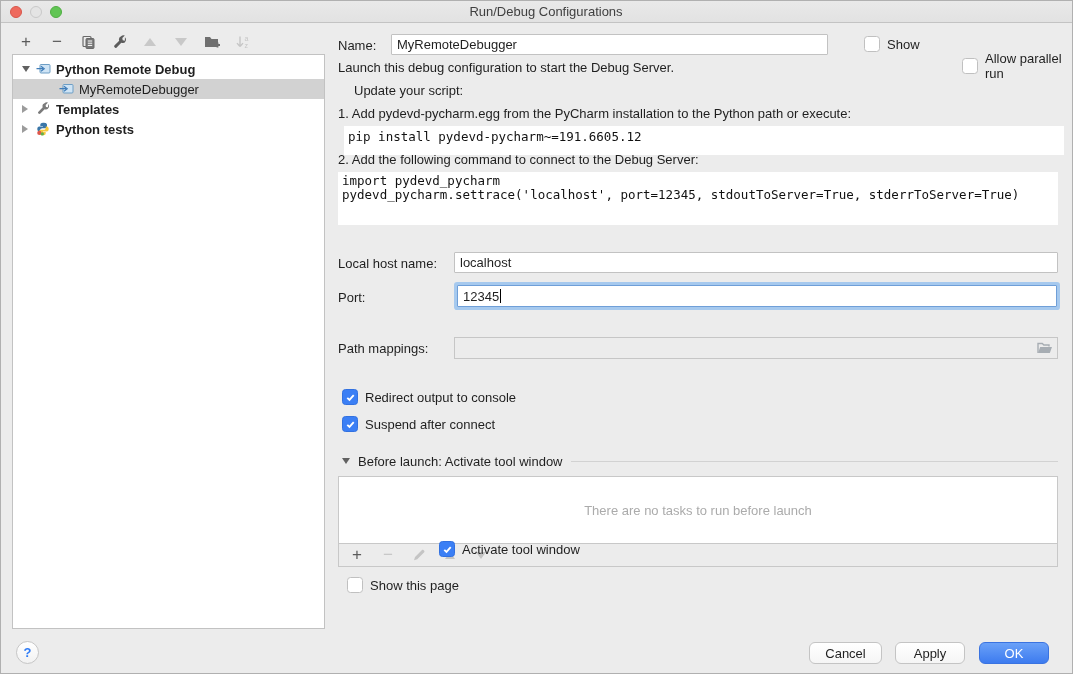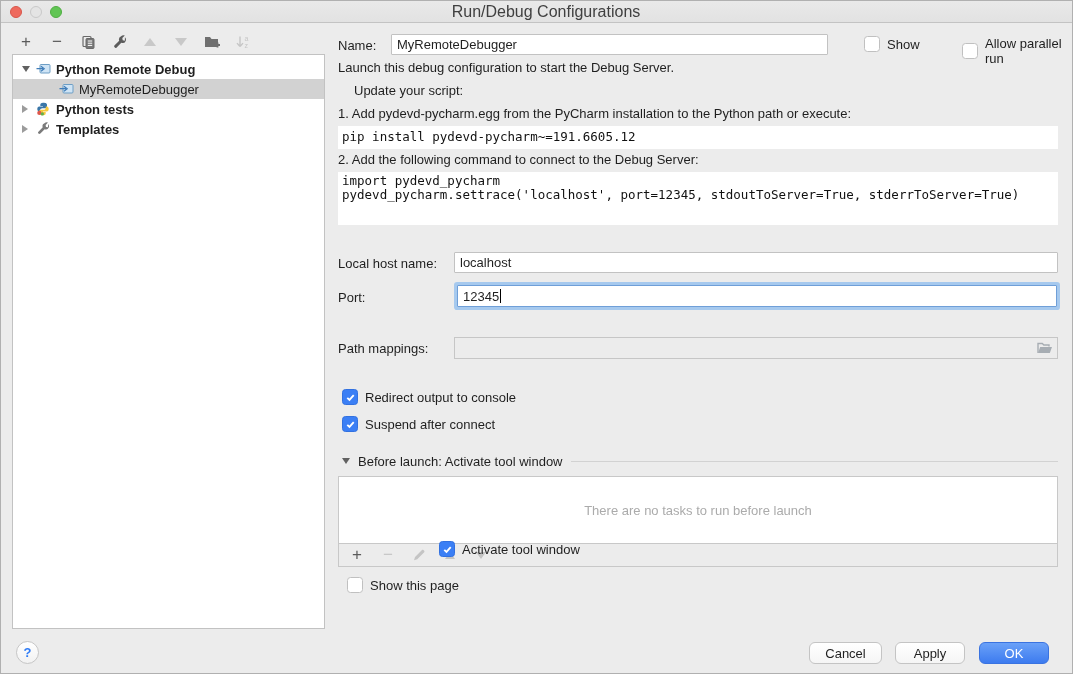--- a/index.html
+++ b/index.html
@@ -11,21 +11,21 @@
     background:#ececec; border:1px solid #b0b0b0;
     font-size:13px; color:#1f1f1f; overflow:hidden;
   }
 
   
   .titlebar{
     position:absolute; left:0; top:0; width:100%; height:22px;
     background:linear-gradient(#e9e9e9,#e2e2e2);
     border-bottom:1px solid #c3c3c3;
     display:flex; align-items:center; justify-content:center;
-    color:#404040; font-size:16px;padding-left:19px;
+    color:#404040; font-size:13px;padding-left:19px;
   }
   .lights{ position:absolute; left:9px; top:5px; display:flex; gap:8px; }
   .light{ width:12px; height:12px; border-radius:50%; }
   .light.red{ background:#ee6a5e; border:1px solid #d8564b; }
   .light.gray{ background:#e4e4e4; border:1px solid #c9c9c9; }
   .light.green{ background:#61c554; border:1px solid #4fae42; }
 
   
   .side-toolbar{
     position:absolute; left:16px; top:31px; height:20px;
@@ -195,67 +195,67 @@
     </div>
 
     <div class="tree-row selected">
       <span class="ticon">
         <svg width="15" height="12" viewBox="0 0 15 12">
           <rect x="4" y="1.5" width="10" height="8.5" rx="1" fill="#cfe4f5" stroke="#6d9ec5"></rect>
           <path d="M0.5 5.7h6.5M5 3.2l3.2 2.5L5 8.2" fill="none" stroke="#3f7cb8" stroke-width="1.2"></path>
         </svg>
       </span>
       <span class="tlabel">MyRemoteDebugger</span>
+    </div>
+
+    <div class="tree-row bold">
+      <span class="exp">
+          <span class="exp-right"></span>
+        </span>
+      <span class="ticon">
+        <svg width="14" height="14" viewBox="0 0 16 16">
+          <path d="M13.8 2.3a3.7 3.7 0 0 1 .8 4 3.7 3.7 0 0 1-4.7 2L5 13.2a1.55 1.55 0 0 1-2.2-2.2l4.9-4.9a3.7 3.7 0 0 1 2-4.7 3.7 3.7 0 0 1 4-.8L11 3.3l.4 2.3 2.3.4z" fill="#7b7b7b"></path>
+        </svg>
+      </span>
+      <span class="tlabel">Templates</span>
     </div>
 
     <div class="tree-row bold">
       <span class="exp">
           <span class="exp-right"></span>
         </span>
       <span class="ticon">
         <svg width="14" height="14" viewBox="0 0 14 14">
           <path d="M7 .8C4.9.8 4.3 1.8 4.3 2.8v1.3H7v.5H3.2C2 4.6 1.3 5.5 1.3 7s.7 2.4 1.9 2.4h1V8C4.2 6.9 5.2 6.2 6.4 6.2h2.8c1 0 1.8-.8 1.8-1.8V2.8c0-1-.6-2-4-2z" fill="#3a76a8"></path>
           <path d="M7 13.2c2.1 0 2.7-1 2.7-2V9.9H7v-.5h3.8c1.2 0 1.9-.9 1.9-2.4s-.7-2.4-1.9-2.4h-1V6c0 1.1-1 1.8-2.2 1.8H4.8c-1 0-1.8.8-1.8 1.8v1.6c0 1 .6 2 4 2z" fill="#f7c83d"></path>
           <circle cx="3.3" cy="10.9" r="2.1" fill="#df564b"></circle>
           <circle cx="6.3" cy="11.9" r="1.7" fill="#63b04c"></circle>
         </svg>
       </span>
       <span class="tlabel">Python tests</span>
     </div>
-
-    <div class="tree-row bold">
-      <span class="exp">
-          <span class="exp-right"></span>
-        </span>
-      <span class="ticon">
-        <svg width="14" height="14" viewBox="0 0 16 16">
-          <path d="M13.8 2.3a3.7 3.7 0 0 1 .8 4 3.7 3.7 0 0 1-4.7 2L5 13.2a1.55 1.55 0 0 1-2.2-2.2l4.9-4.9a3.7 3.7 0 0 1 2-4.7 3.7 3.7 0 0 1 4-.8L11 3.3l.4 2.3 2.3.4z" fill="#7b7b7b"></path>
-        </svg>
-      </span>
-      <span class="tlabel">Templates</span>
-    </div>
   </div>
 
   <span class="lbl" style="left:337px; top:37px;">Name:</span>
   <input class="txtfield" style="left: 390px; top: 33px; width: 437px;" value="MyRemoteDebugger">
 
   <div class="cb-row" style="left:863px; top:35px;">
     <span class="cbox"></span>
     <span>Show</span>
   </div>
-  <div class="cb-row" style="left:933px; top:35px;padding-left:28px;">
+  <div class="cb-row" style="left:933px; top:50px;padding-left:28px;">
     <span class="cbox"></span>
     <span>Allow parallel run</span>
   </div>
 
   <span class="itext" style="top:59px;">Launch this debug configuration to start the Debug Server.</span>
   <span class="itext" style="top:82px;margin-left:16px;">Update your script:</span>
   <span class="itext" style="top:105px;">1. Add pydevd-pycharm.egg from the PyCharm installation to the Python path or execute:</span>
 
-  <div class="codeblock" style="top:125px; height:23px; line-height:17px;">pip install pydevd-pycharm~=191.6605.12</div>
+  <div class="codeblock" style="top:125px; height:29px; line-height:17px;margin-left:6px;">pip install pydevd-pycharm~=191.6605.12</div>
 
   <span class="itext" style="top:151px;">2. Add the following command to connect to the Debug Server:</span>
 
   <div class="codeblock" style="top:171px; height:53px;"><span>import pydevd_pycharm</span>
 <span>pydevd_pycharm.settrace('localhost', port=12345, stdoutToServer=True, stderrToServer=True)</span></div>
 
   <span class="lbl" style="left:337px; top:255px;">Local host name:</span>
   <input class="txtfield" style="left: 453px; top: 251px; width: 604px;" value="localhost">
 
   <span class="lbl" style="left:337px; top:289px;">Port:</span>

